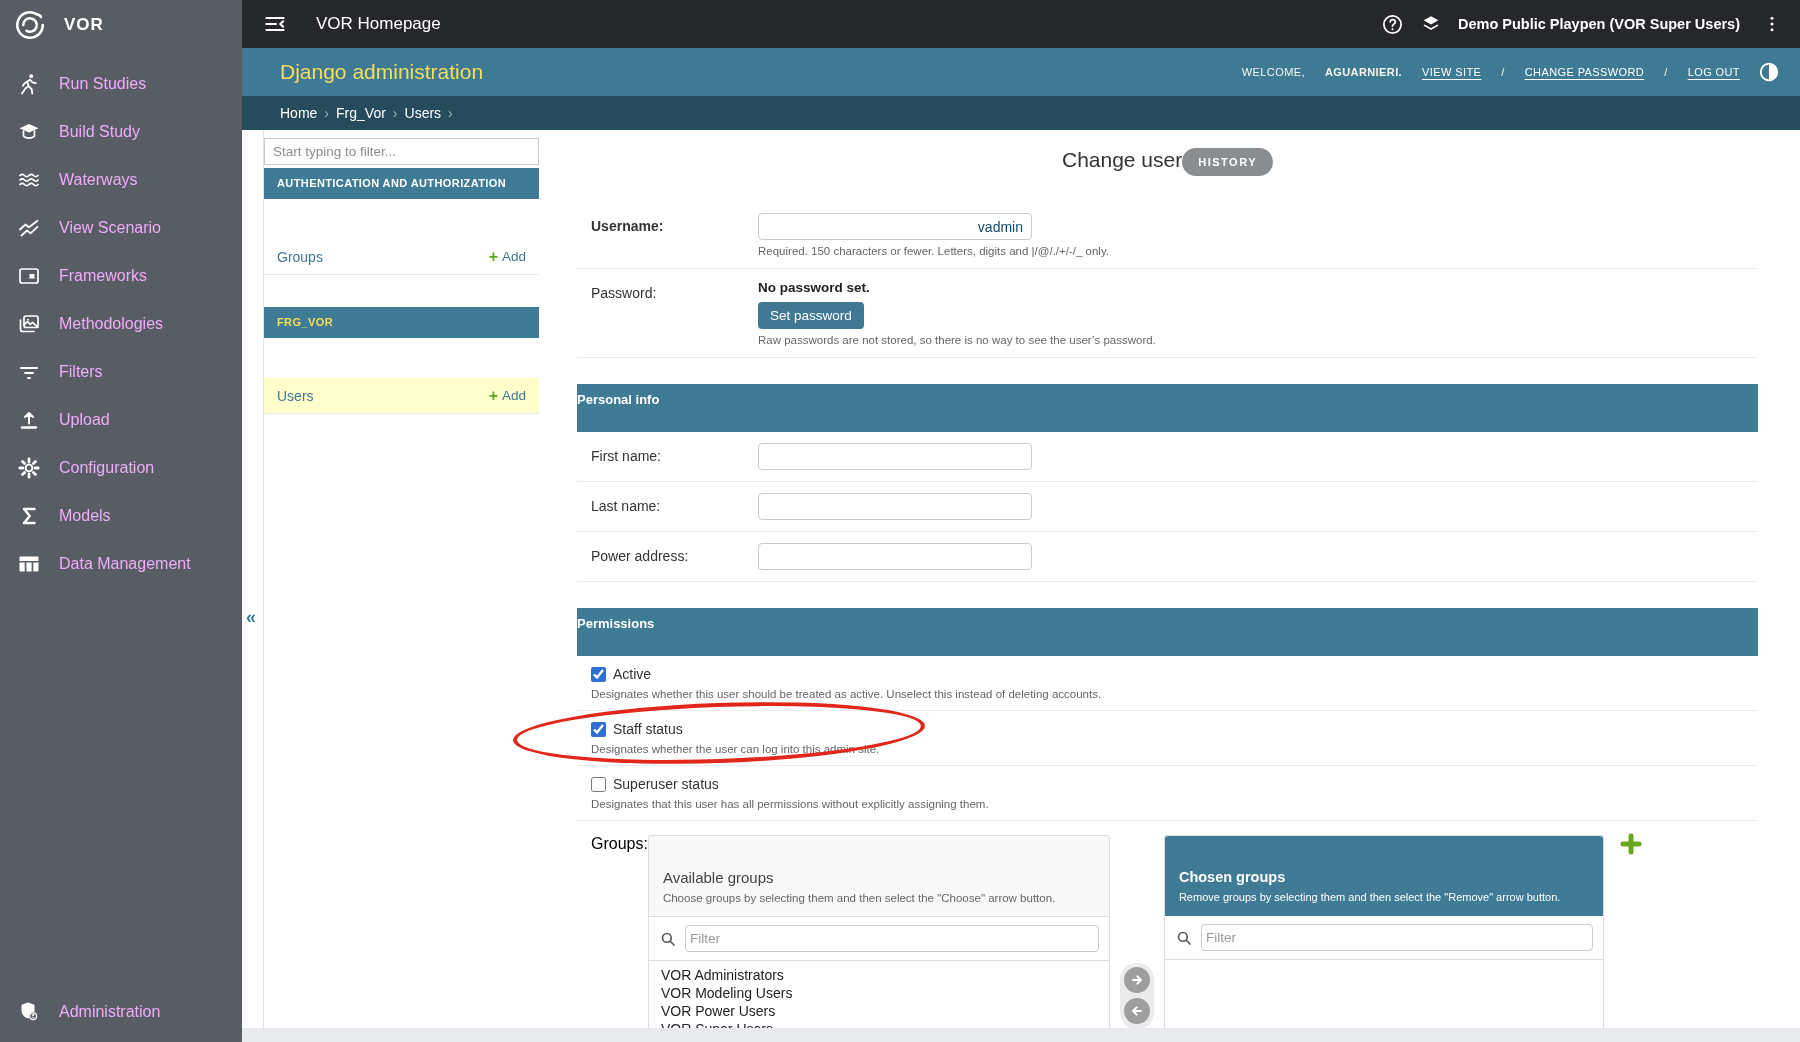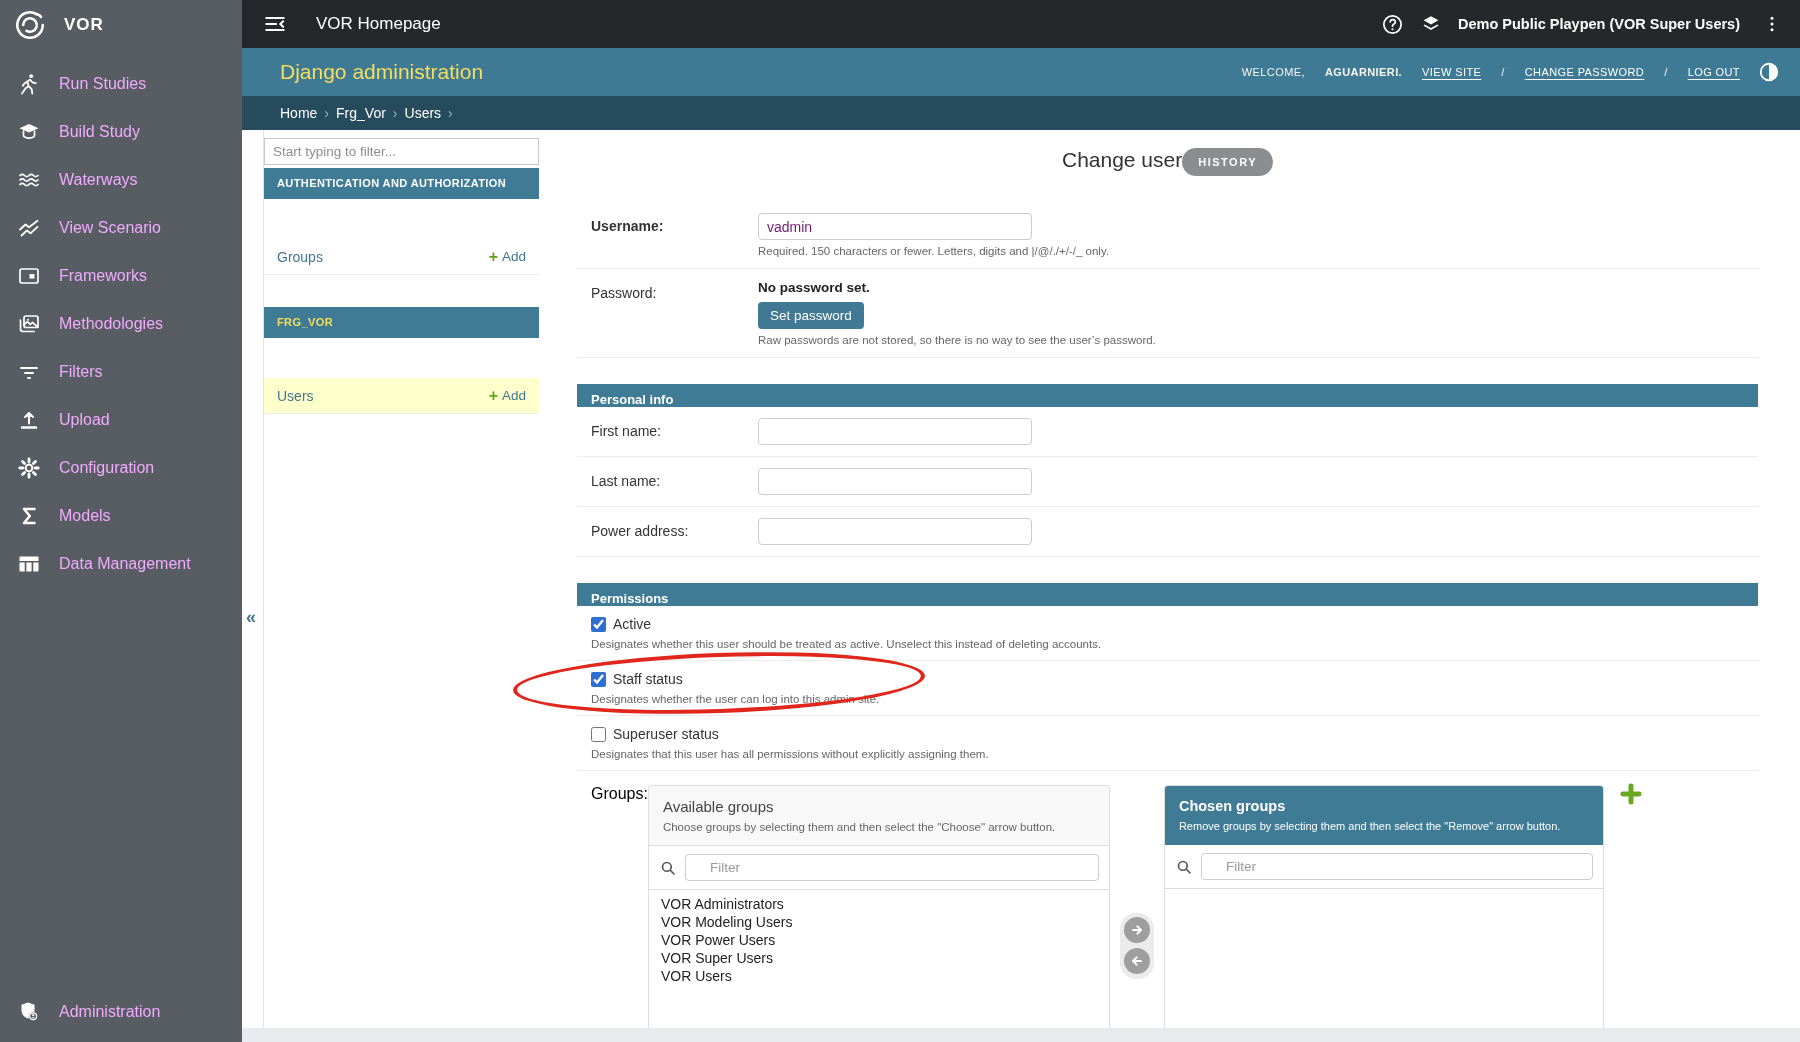--- a/index.html
+++ b/index.html
@@ -58,50 +58,50 @@
 
   
   .main { position:absolute; left:335px; top:0; width:1181px; }
   .page-head { display:flex; justify-content:center; align-items:flex-start; margin-top:18px; height:38px; }
   .page-head h1 { font-size:21px; font-weight:500; color:#333; }
   .history-btn { background:#8b8e90; color:#fff; border:none; border-radius:16px; padding:8px 16px; font-size:11px; font-weight:bold; letter-spacing:1.5px; cursor:pointer; font-family:"Liberation Sans",sans-serif; }
 
   .form-row { display:flex; padding:11px 14px; border-bottom:1px solid #ededed; }
   .form-row > label, .form-row > .rowlabel { width:167px; flex:0 0 167px; font-size:14px; color:#333; padding-top:5px; }
   .form-row > label.req { font-weight:bold; }
-  .txt-input { width:274px; height:27px; border:1px solid #ccc; border-radius:4px; padding:0 8px; font-size:14px; color:#701a75; font-family:"Liberation Sans",sans-serif; }
+  .txt-input { width:274px; height:27px; border:1px solid #ccc; border-radius:4px; padding:0 8px; font-size:14px; color:#0c4a6e; font-family:"Liberation Sans",sans-serif;text-align:right; }
   .helptext { font-size:11.5px; color:#666; margin-top:5px; }
   .first-fieldset { margin-top:16px; }
 
   .pw-status { font-size:13.5px; font-weight:bold; color:#222; }
   .setpw-btn { display:inline-block; margin-top:7px; background:#417893; color:#fff; border:none; border-radius:4px; padding:6px 12px; font-size:13.5px; cursor:pointer; font-family:"Liberation Sans",sans-serif; }
 
-  .module-caption { margin-top:26px; height:23px; line-height:31px; background:#3f7b94; color:#fff; font-size:13px; font-weight:bold; padding-left:14px; }
+  .module-caption { margin-top:26px; height:48px; line-height:31px; background:#3f7b94; color:#fff; font-size:13px; font-weight:bold; padding-left:0; }
 
   .chk-row { padding:10px 14px; border-bottom:1px solid #ededed; position:relative; }
   .chk-line { display:flex; align-items:center; }
   .chk-line input[type=checkbox] { width:15px; height:15px; accent-color:#2e6fd3; cursor:pointer; }
   .chk-line .chk-label { font-size:14px; color:#333; margin-left:7px; }
   .chk-row .helptext { margin-top:6px; }
 
   .annotation-ellipse { position:absolute; left:-64px; top:-8px; width:412px; height:60px; border:4px solid #e1261c; border-radius:50%; transform:rotate(-2deg); pointer-events:none; z-index:8; }
 
   
   .groups-row { display:flex; padding:14px 14px 0 14px; }
   .selbox { border:1px solid #ddd; border-radius:3px; background:#fff; }
   .selbox.available { width:462px; }
   .selbox.chosen { width:440px; }
   .sel-head { padding:12px 14px; background:#f8f8f8; border-bottom:1px solid #ddd; border-radius:3px 3px 0 0; }
-  .sel-head .sel-title { font-size:15px; color:#444; }
+  .sel-head .sel-title { font-size:15px; color:#444;margin-top:21px; }
   .sel-head .sel-help { font-size:11.5px; color:#666; margin-top:6px; }
   .sel-head.teal { background:#3f7b94; border-bottom-color:#3f7b94; }
   .sel-head.teal .sel-title { color:#fff; font-weight:bold; font-size:14.5px; }
   .sel-head.teal .sel-help { color:#fff; font-size:11px; }
   .sel-filter { display:flex; align-items:center; gap:8px; padding:8px 10px; }
-  .sel-filter input { flex:1; height:27px; border:1px solid #ccc; border-radius:4px; padding:0 24px; font-size:13.5px; font-family:"Liberation Sans",sans-serif; }
+  .sel-filter input { flex:1; height:27px; border:1px solid #ccc; border-radius:4px; padding:0 4px; font-size:13.5px; font-family:"Liberation Sans",sans-serif; }
   .sel-filter input::placeholder { color:#999; }
   .sel-list { border-top:1px solid #ddd; height:150px; overflow:hidden; padding:5px 0; }
   .sel-item { font-size:14px; color:#222; padding:1px 12px; cursor:default; }
   .arrows-col { display:flex; flex-direction:column; gap:5px; background:#ebebeb; border-radius:16px; padding:4px; margin:128px 10px 0 10px; height:66px; }
   .arrow-btn { width:26px; height:26px; border-radius:50%; background:#9e9e9e; border:none; display:flex; align-items:center; justify-content:center; cursor:pointer; }
   .add-group-plus { margin-left:14px; margin-top:-4px; cursor:pointer; }
 
   .bottom-strip { position:absolute; left:242px; bottom:0; right:0; height:14px; background:#e9eaee; z-index:30; }
 
   svg { display:block; }

